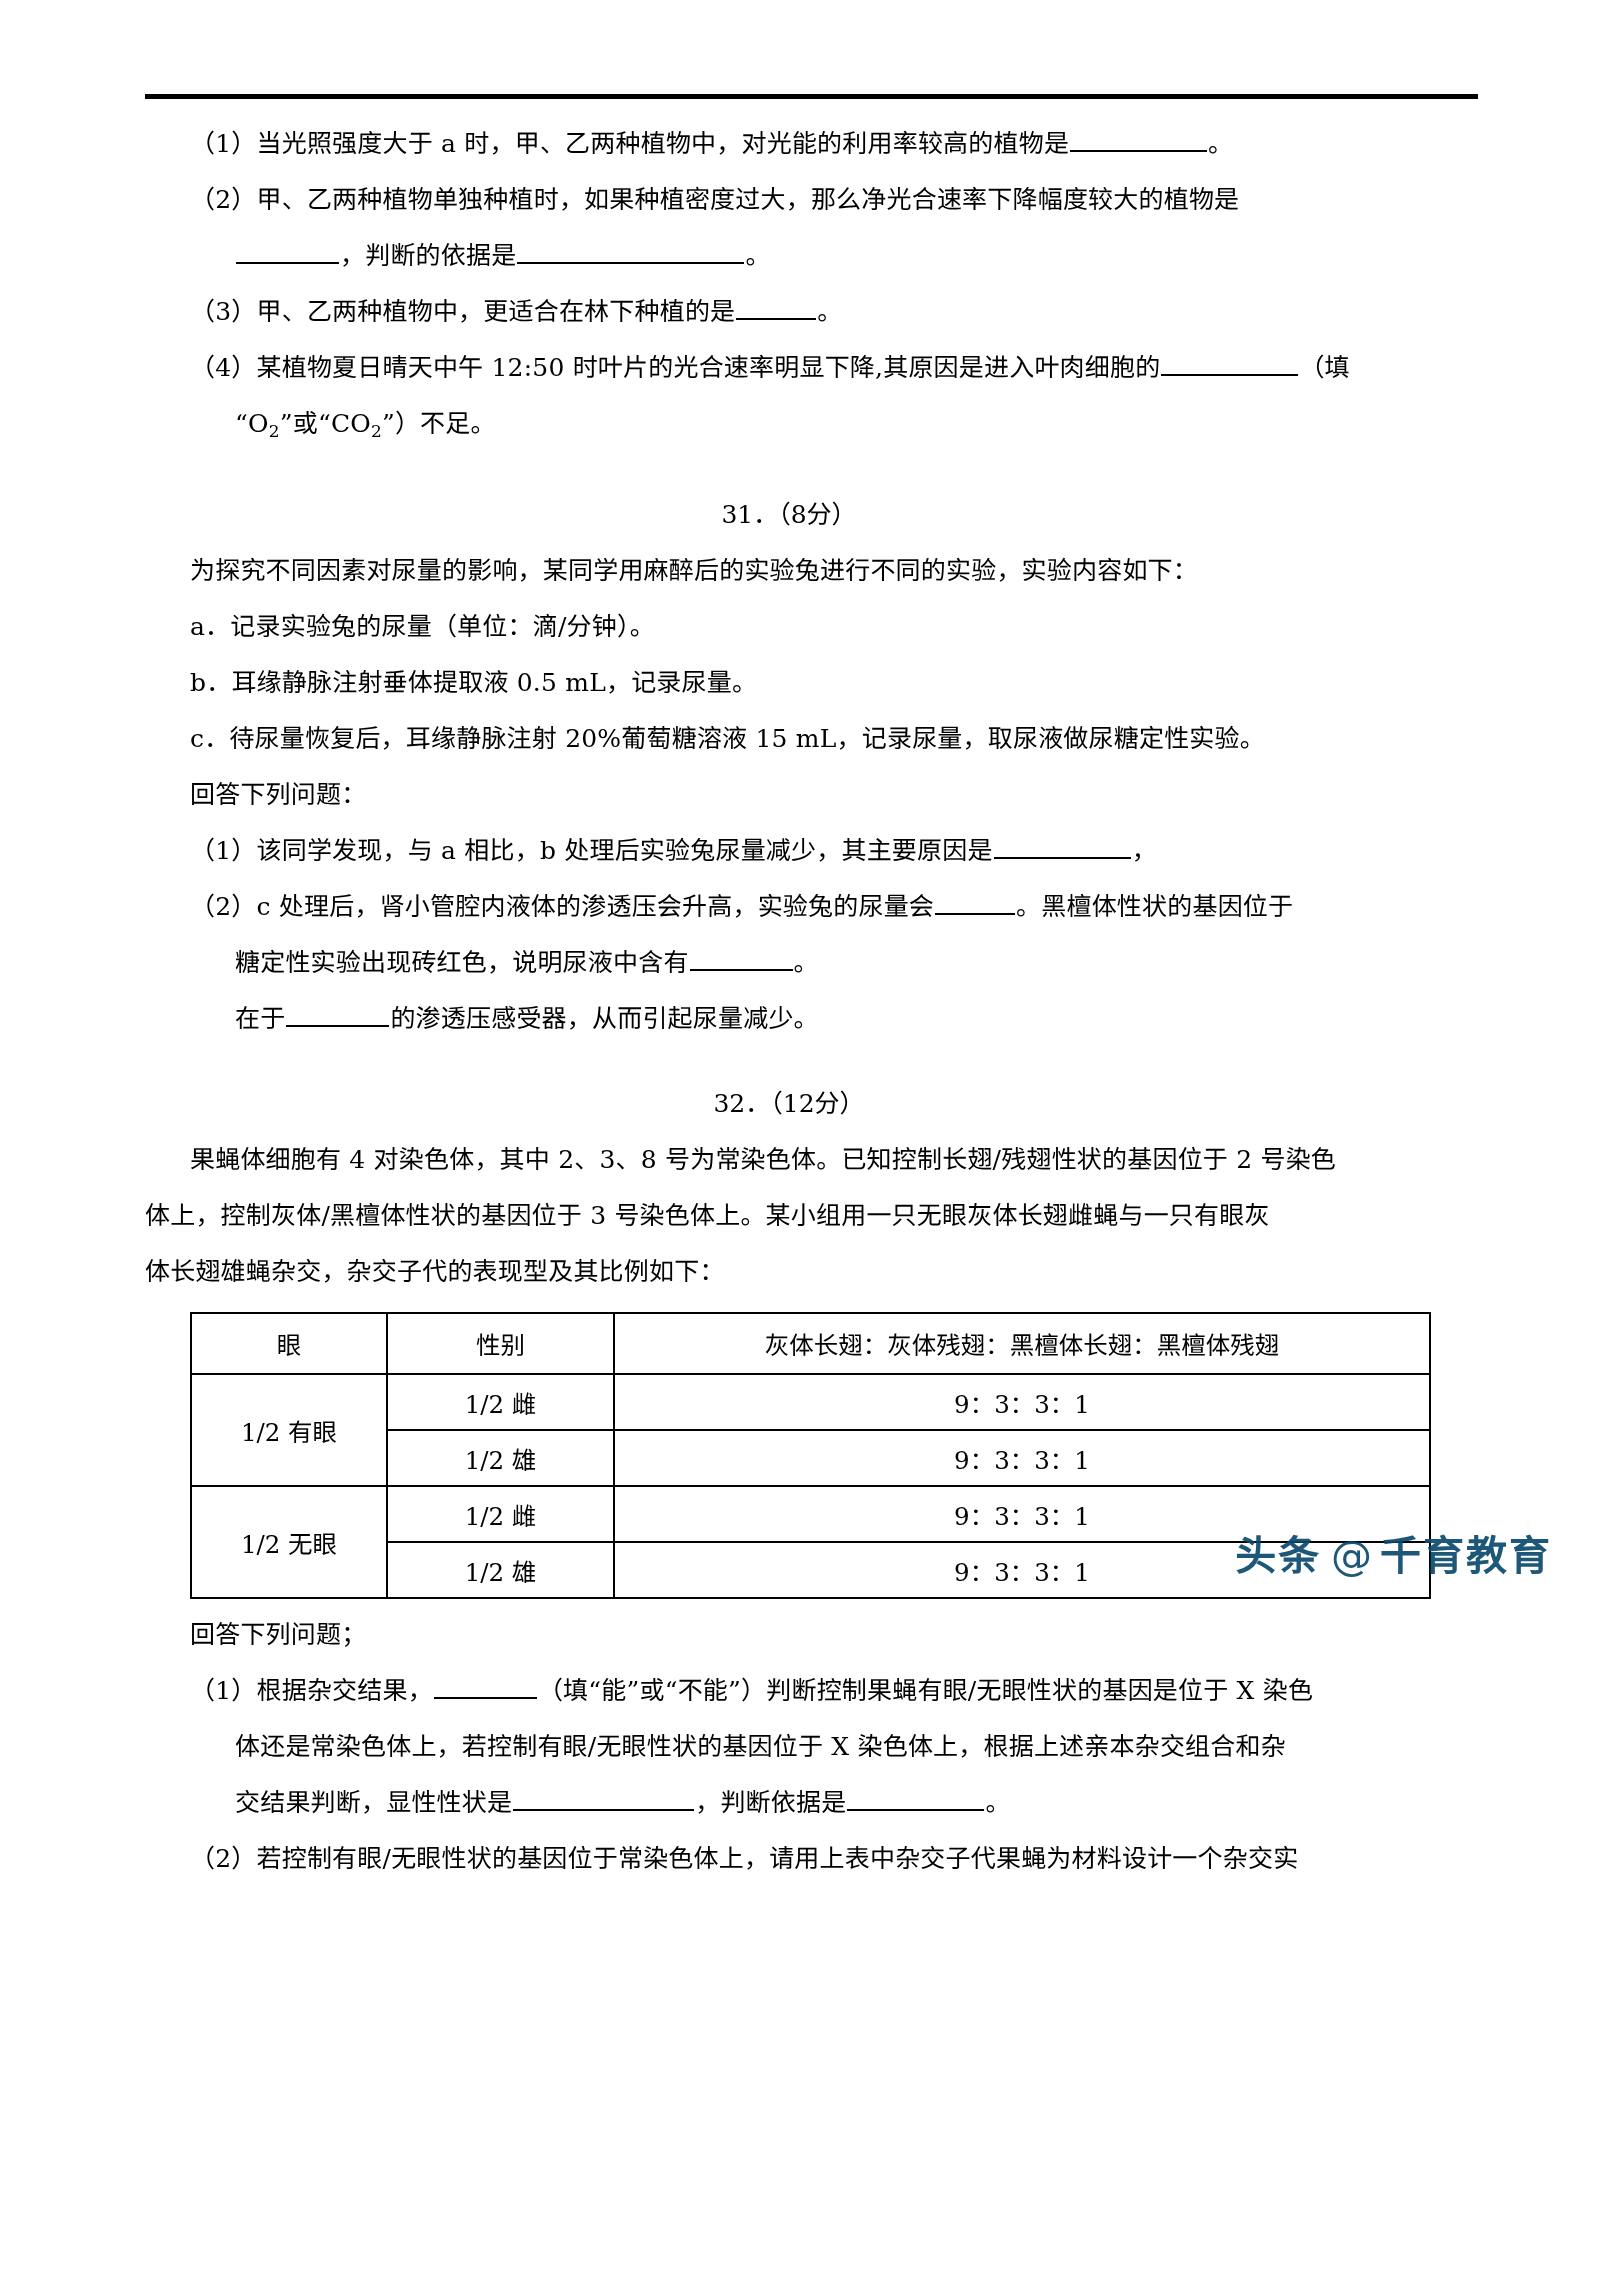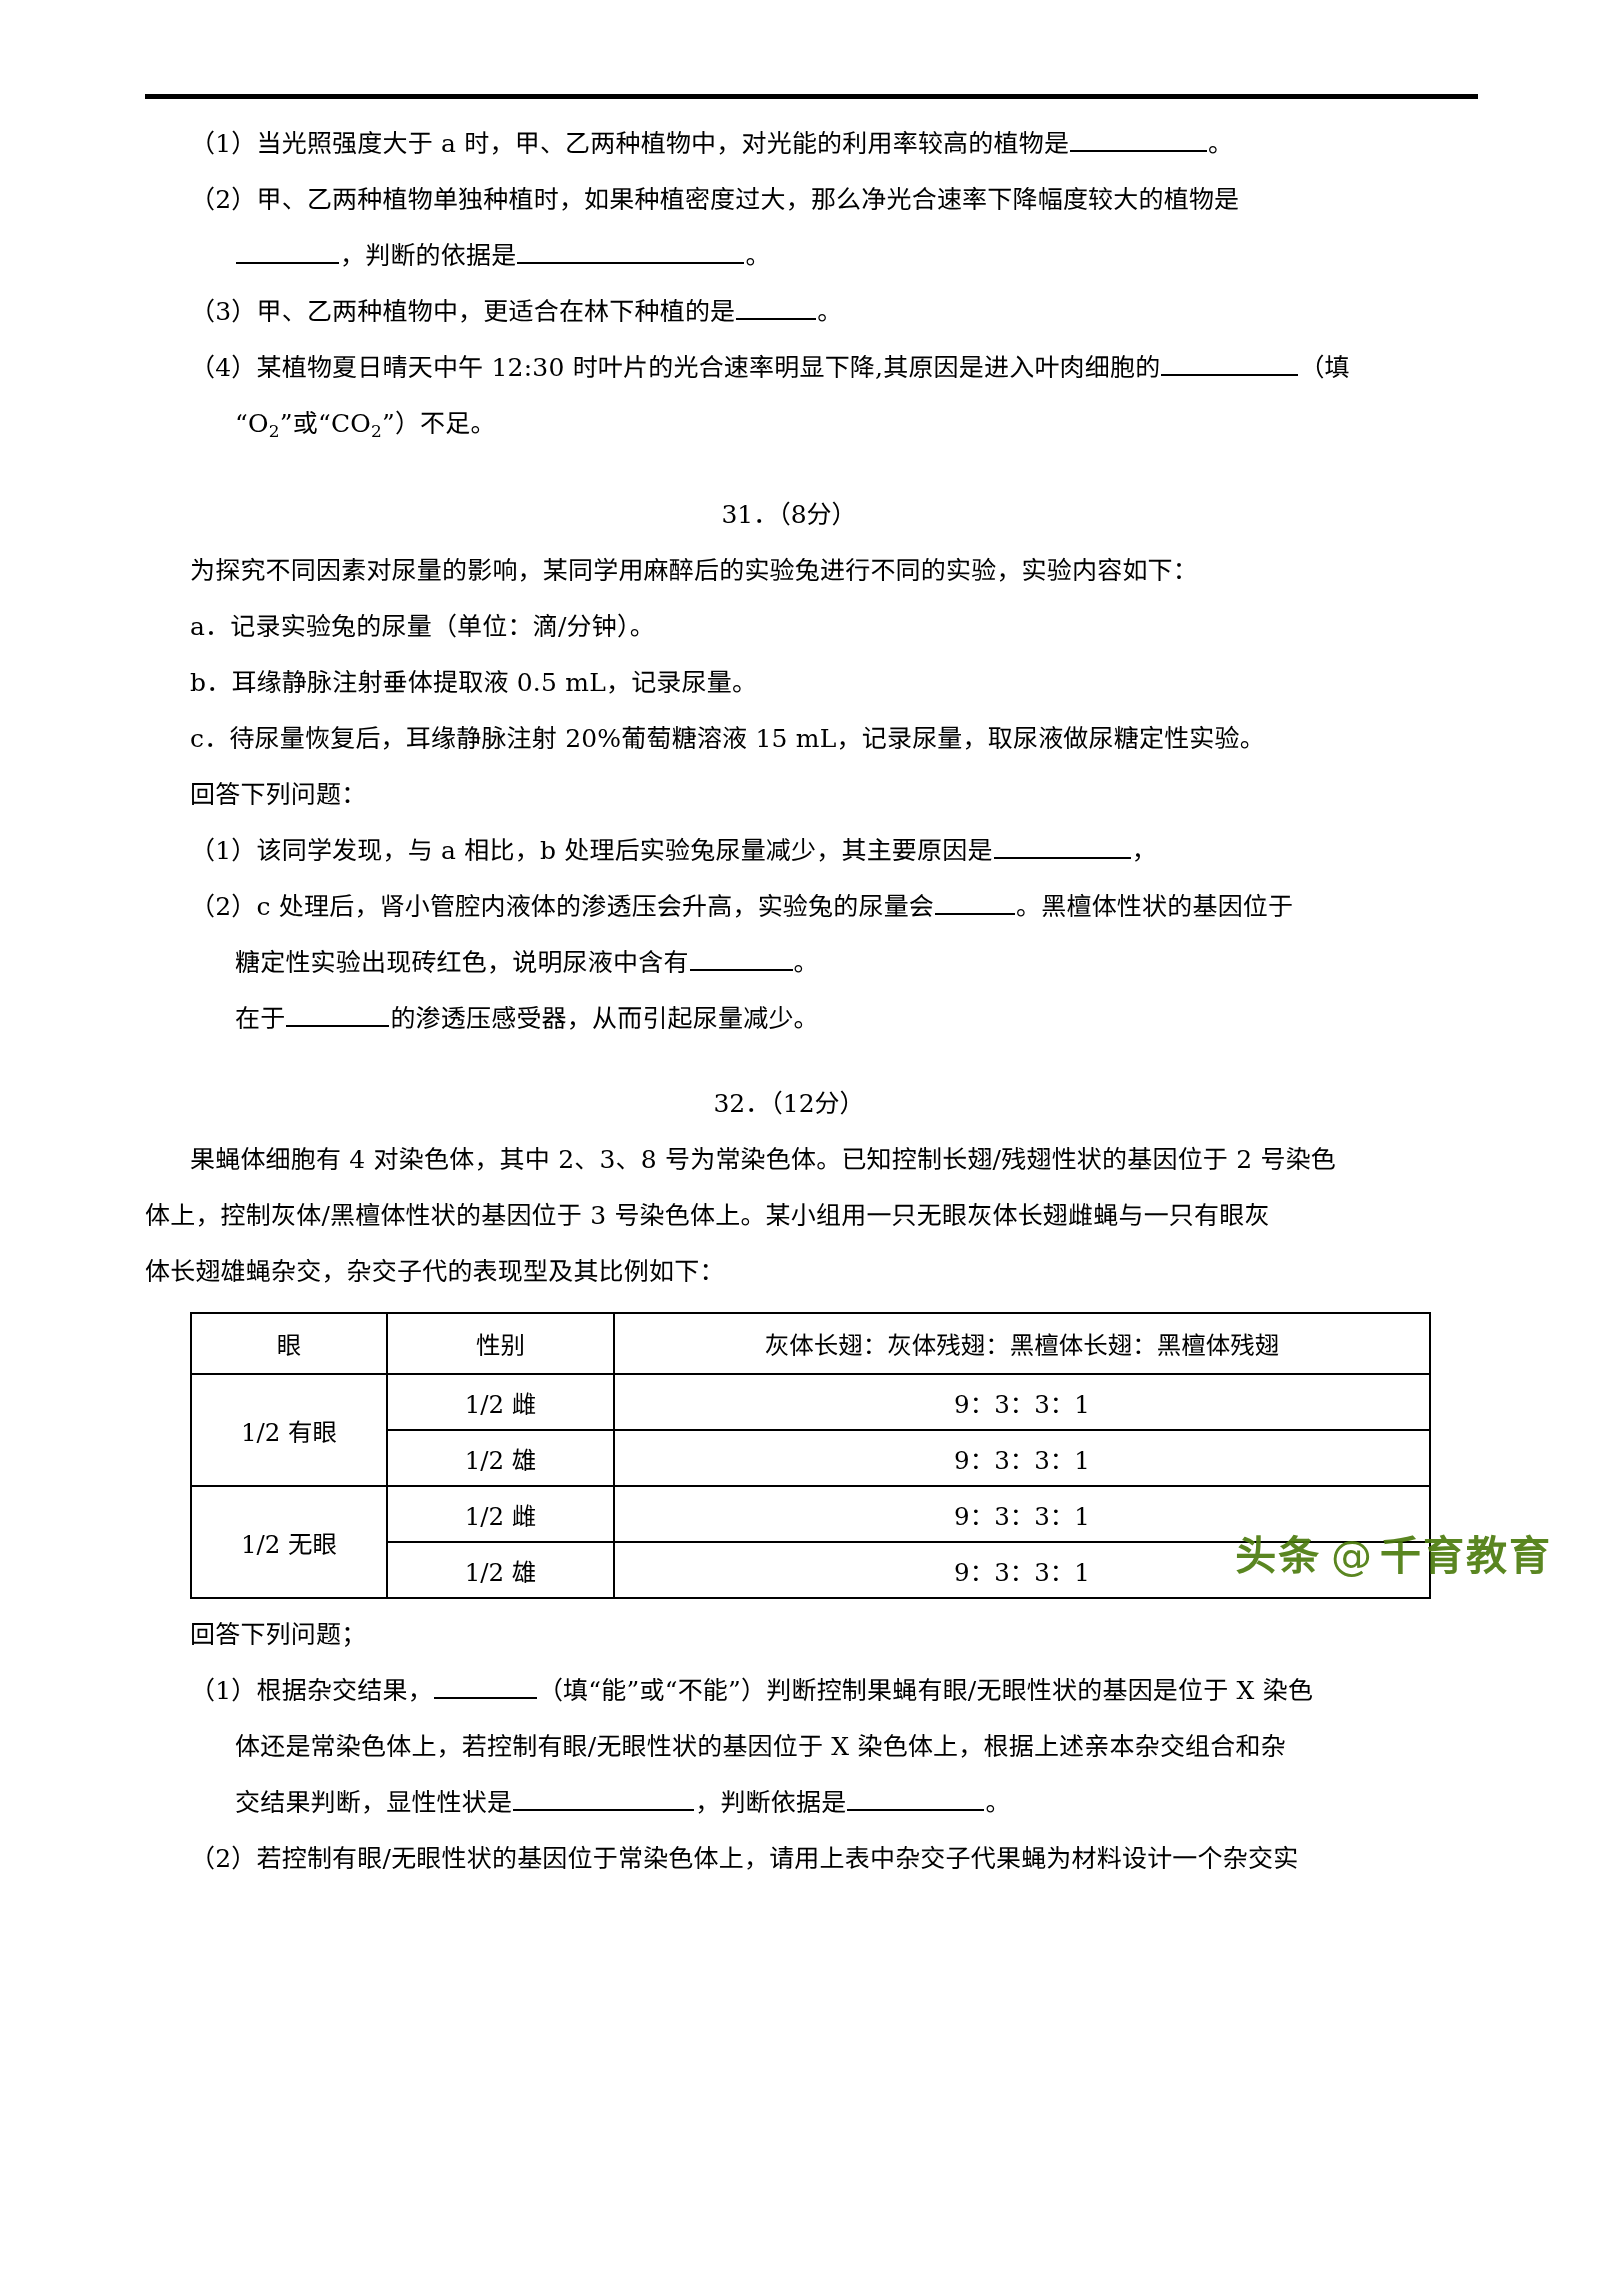--- a/index.html
+++ b/index.html
@@ -114,21 +114,21 @@
   .col-eye  { width: 194px; }
   .col-sex  { width: 225px; }
   .col-ratio{ width: 814px; }
 
   
   .watermark {
     position: absolute;
     right: 69px;
     bottom: 31px;
     font-size: 41px;
-    color: #4d7c0f;
+    color: #0c4a6e;
     letter-spacing: 2px;
     white-space: nowrap;
     font-family: "DejaVu Sans", "Liberation Sans", sans-serif;
     font-weight: 700;
     opacity: 0.92;
   }
   .watermark .at { font-weight: 400; margin: 0 5.9px 0 9.8px; }
 </style>
 </head>
 <body>
@@ -151,21 +151,21 @@
 
       <div class="line ind-2">
         <span class="blank b-md"></span><span>，判断的依据是</span><span class="blank b-xxl"></span><span>。</span>
       </div>
 
       <div class="line ind-1">
         <span>（3）甲、乙两种植物中，更适合在林下种植的是</span><span class="blank b-sm"></span><span>。</span>
       </div>
 
       <div class="line ind-1">
-        <span>（4）某植物夏日晴天中午 12:30 时叶片的光合速率明显下降,其原因是进入叶肉细胞的</span><span class="blank b-lg"></span><span>（填</span>
+        <span>（4）某植物夏日晴天中午 12:50 时叶片的光合速率明显下降,其原因是进入叶肉细胞的</span><span class="blank b-lg"></span><span>（填</span>
       </div>
 
       <div class="line ind-2">
         <span>“O</span><sub>2</sub><span>”或“CO</span><sub>2</sub><span>”）不足。</span>
       </div>
 
     </div>
 
     <div class="block" style="margin-top:29px;">
 

